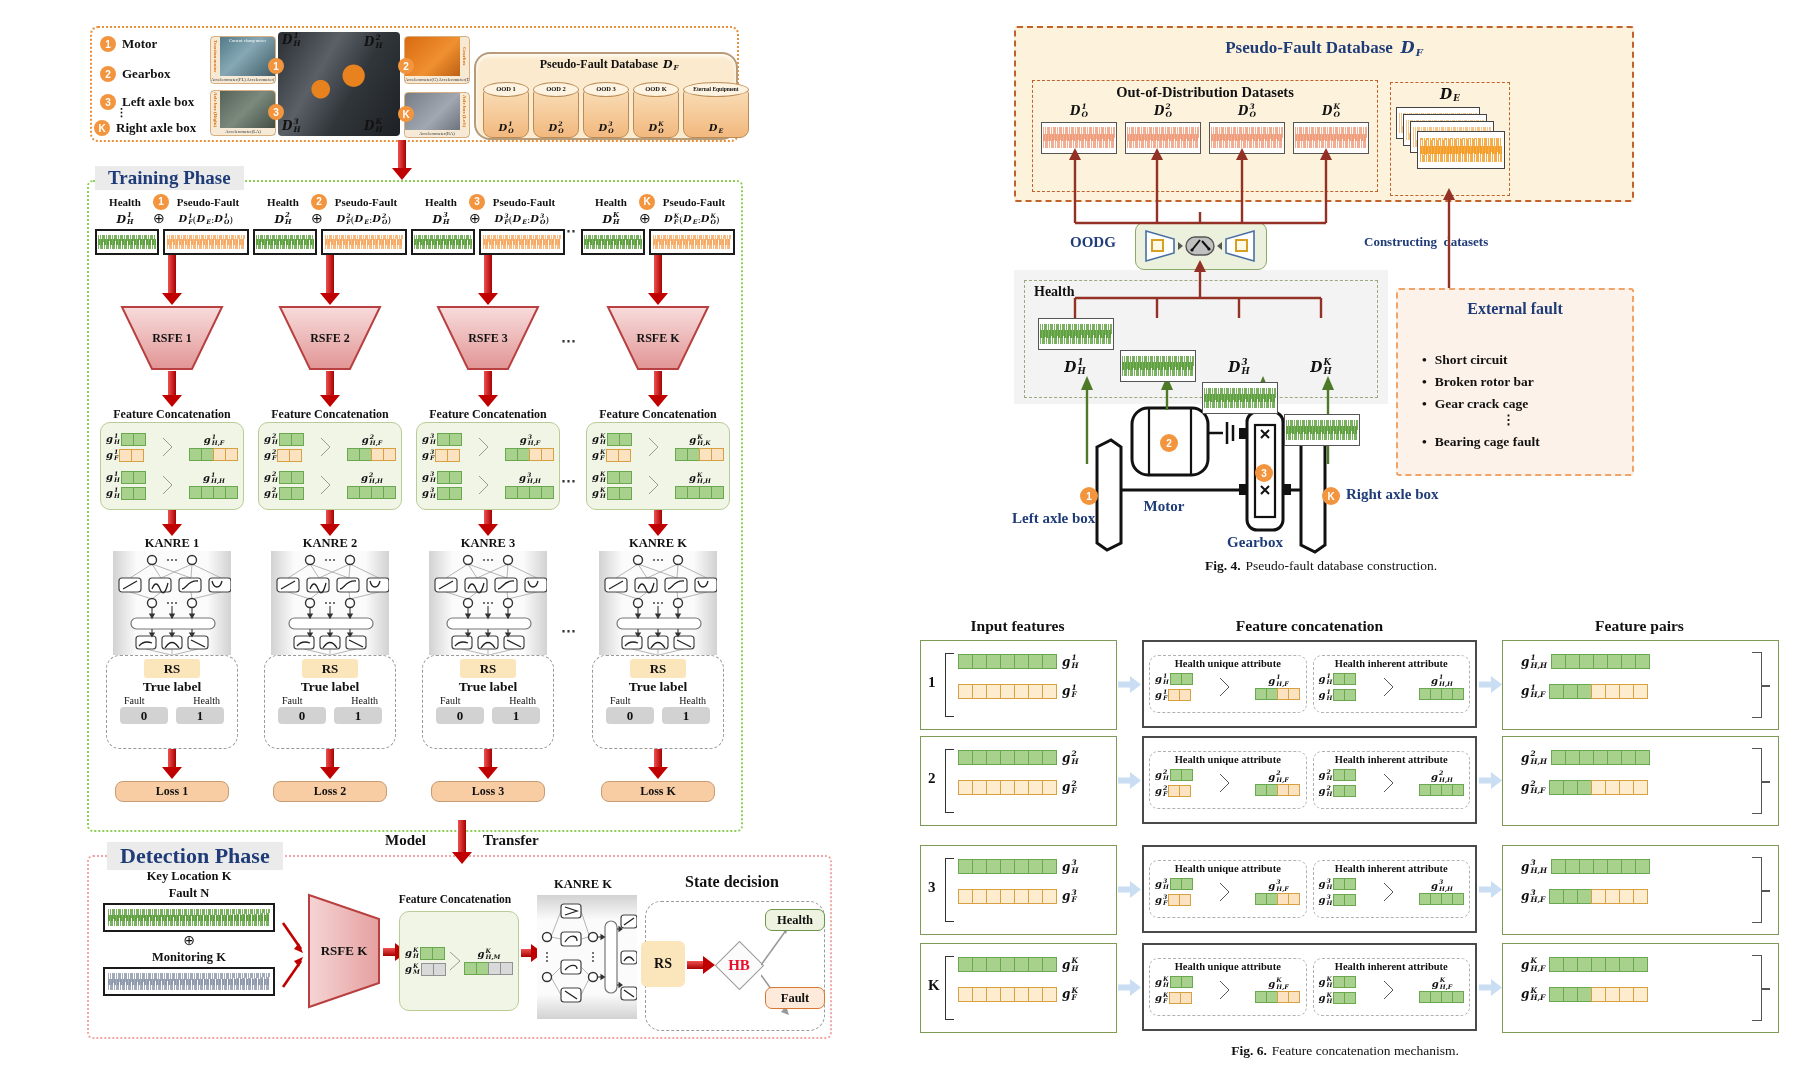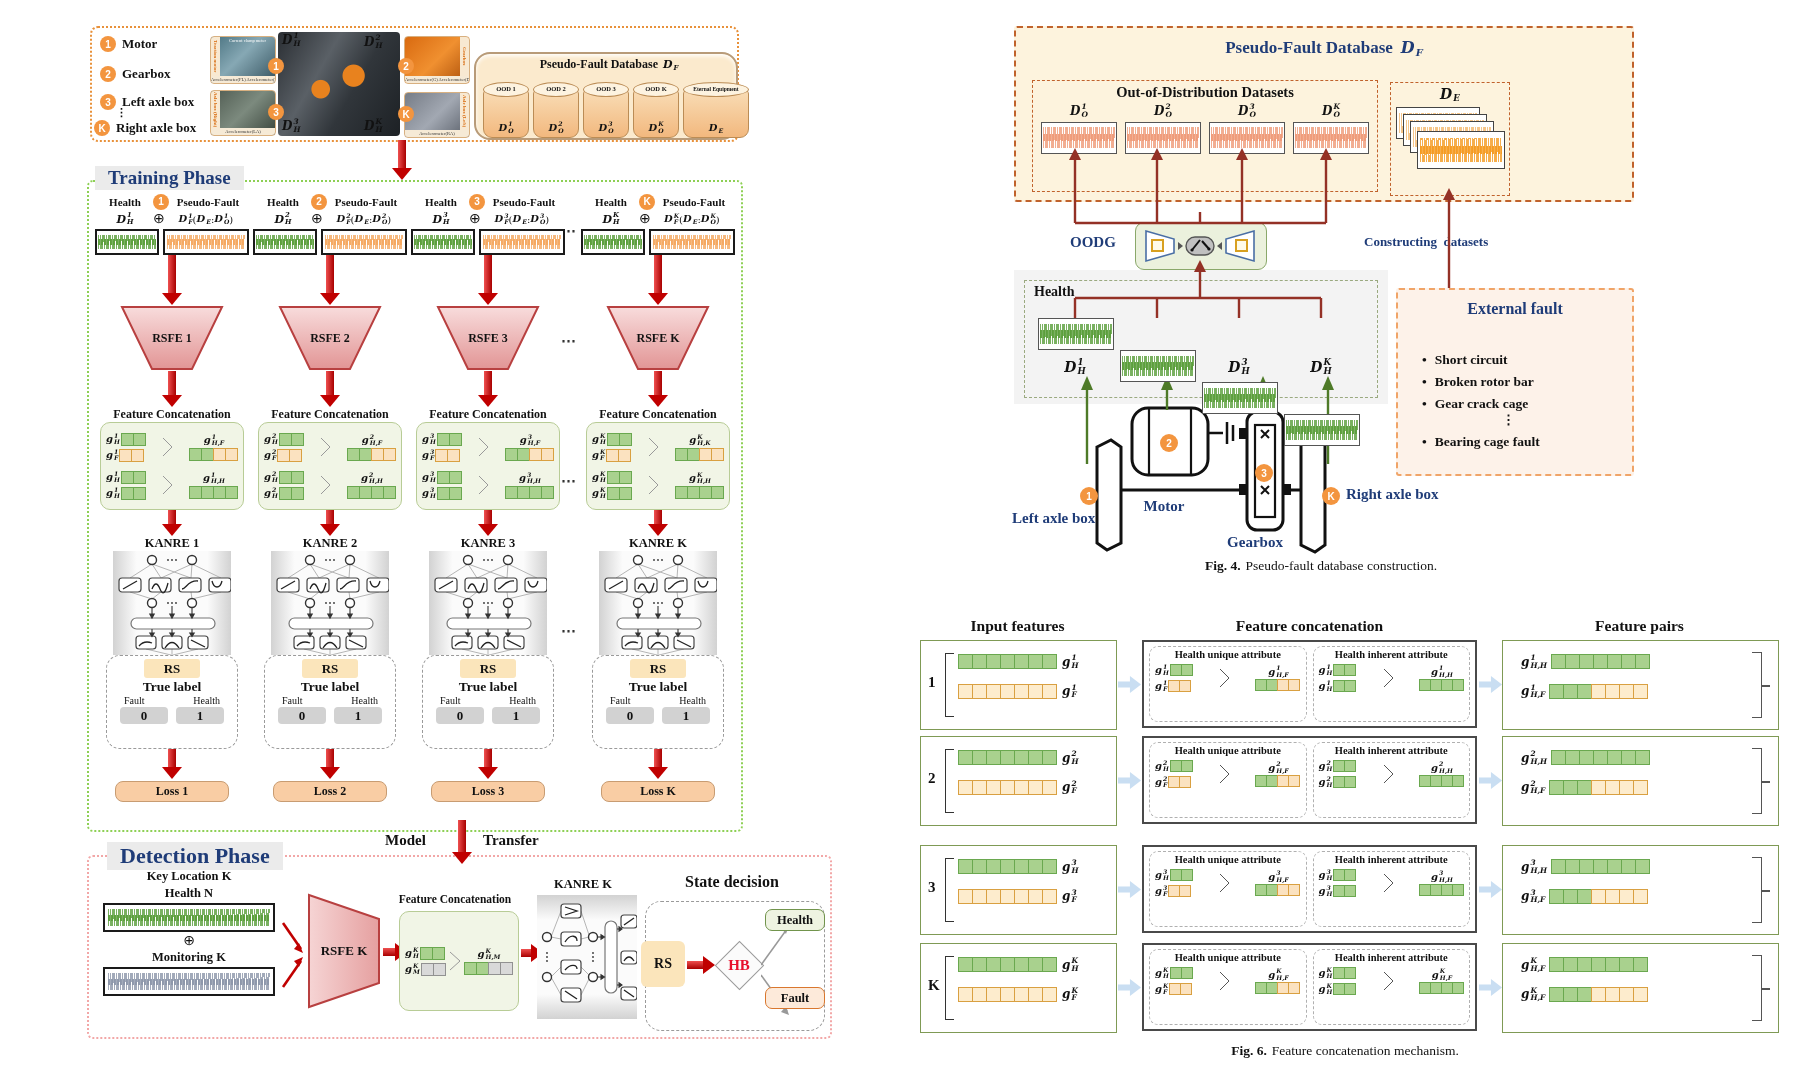--- a/index.html
+++ b/index.html
@@ -121,21 +121,21 @@
 .f6row{position:absolute;left:0;width:880px;height:88px}
 .f6in{position:absolute;left:15px;top:0;width:195px;height:88px;border:1.5px solid #7f9a55;background:#fff}
 .f6num{position:absolute;left:7px;top:33px;font-weight:bold;font-size:15px}
 .f6brace{position:absolute;left:24px;top:12px;width:8px;height:62px;border-left:1.5px solid #333;
  border-top:1.5px solid #333;border-bottom:1.5px solid #333}
 .f6bars{position:absolute;left:38px;top:13px;display:flex;flex-direction:column;gap:14px}
 .f6bar{display:flex;align-items:center;gap:5px}
 .f6arrow{position:absolute;width:23px;height:17px;background:#c9def2;filter:drop-shadow(0 0 1px #8db4d9);
  clip-path:polygon(0 32%,52% 32%,52% 0,100% 50%,52% 100%,52% 68%,0 68%)}
 .f6mid{position:absolute;left:237px;top:0;width:335px;height:88px;border:2px solid #4a4a4a;background:#fff;
- display:flex;gap:6px;padding:4px 5px;box-sizing:border-box}
+ display:flex;gap:6px;padding:13px 5px;box-sizing:border-box}
 .f6attr{flex:1;border:1.2px dashed #b0b0b0;border-radius:9px;padding:2px 5px;box-sizing:border-box}
 .f6at{text-align:center;font-weight:bold;font-size:10.5px;height:13px}
 .f6pair{position:absolute;left:597px;top:0;width:275px;height:88px;border:1.5px solid #7f9a55;background:#fff}
 .f6pbars{position:absolute;left:18px;top:13px;display:flex;flex-direction:column;gap:14px}
 .f6brk{position:absolute;right:16px;top:11px;width:9px;height:64px;border-right:1.5px solid #555;
  border-top:1.5px solid #555;border-bottom:1.5px solid #555}
 .f6brk::after{content:"";position:absolute;right:-9px;top:50%;width:8px;height:1.5px;background:#555}
 .noptr{pointer-events:none}
 </style>
 </head>
@@ -1111,21 +1111,21 @@
  <div class="rarr abs" style="left:366px;top:812px;height:44px;z-index:4">
       <i></i>
       <u></u>
     </div>
  <span class="abs b" style="left:398px;top:824px;font-size:15px">Transfer</span>
 
  <div class="f3det">
   <span class="ptitle abs" style="left:18px;top:-15px;font-size:22px">Detection Phase</span>
   <div class="keycol">
    <span class="b" style="font-size:12.5px">Key Location K</span>
-   <span class="b" style="font-size:12.5px">Health N</span>
+   <span class="b" style="font-size:12.5px">Fault N</span>
    <div class="sig" style="width:168px;height:25px;--c:#5a9e3a">
           <i></i>
           <em></em>
         </div>
    <span class="op">⊕</span>
    <span class="b" style="font-size:12.5px">Monitoring K</span>
    <div class="sig" style="width:168px;height:25px;--c:#8c96aa">
           <i></i>
           <em></em>
         </div>

